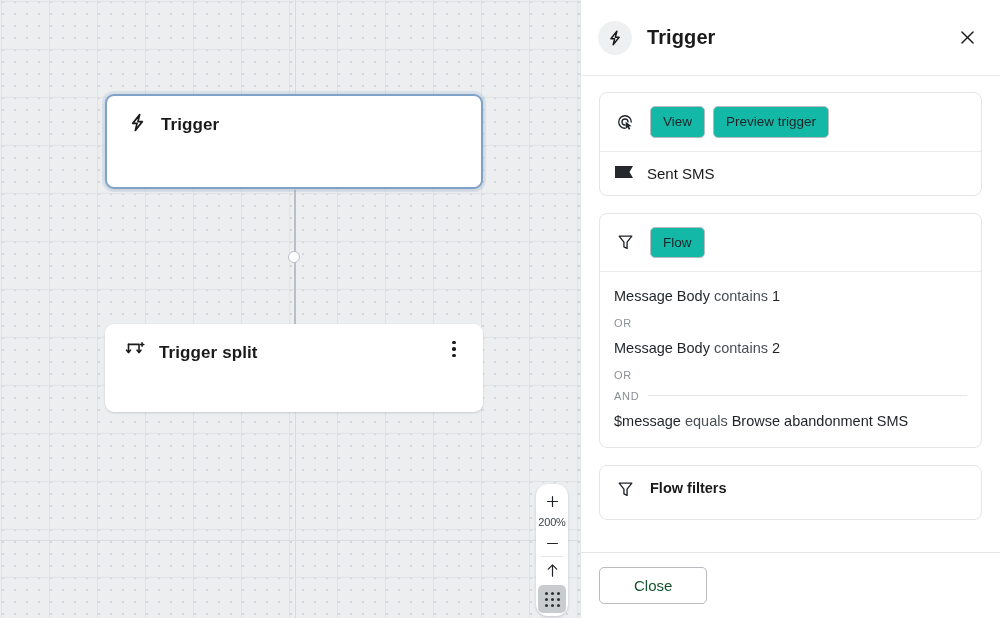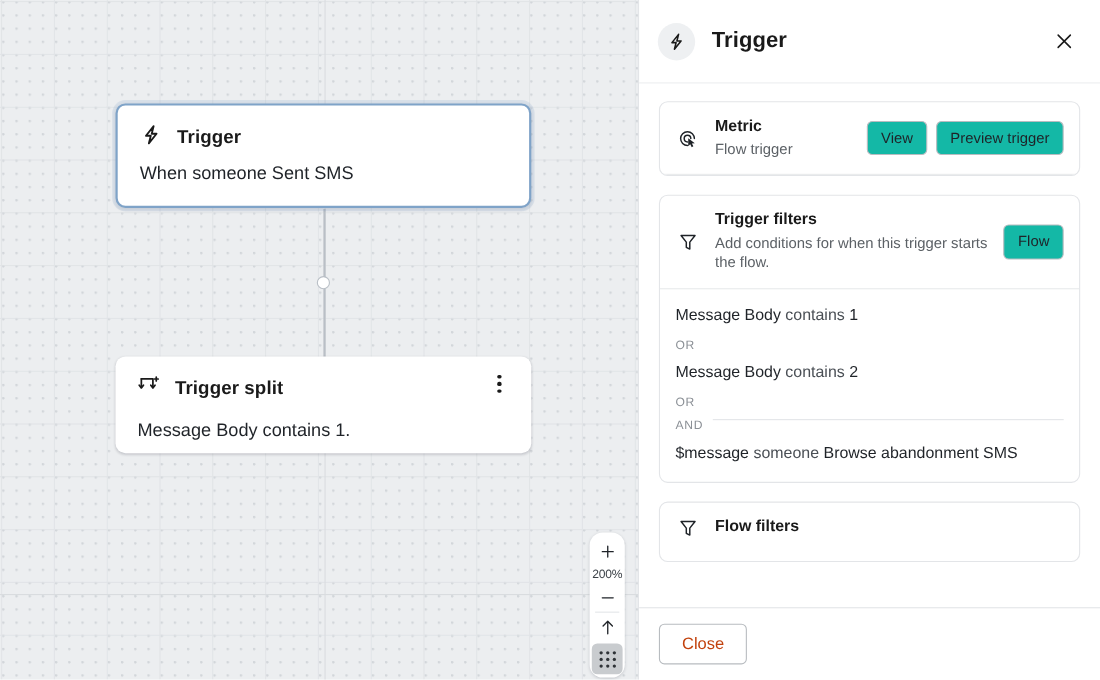--- a/index.html
+++ b/index.html
@@ -181,40 +181,40 @@
     display: flex; align-items: center; gap: 13px;
     padding: 13px 14px;
     font-size: 15px;
   }
   .filters-body { padding: 14px 14px 15px 14px; }
   .cond {
     font-size: 14.5px; line-height: 1.5; color: #4a4f55;
   }
   .cond b { color: #1f2328; font-weight: 400; }
   .op-row {
-    display: flex; align-items: flex-start; gap: 9px;
+    display: flex; align-items: center; gap: 9px;
     margin: 9px 0 9px 0;
   }
   .op-label { font-size: 11px; letter-spacing: .7px; color: #8b9096; font-weight: 400; }
   .op-rule { flex: 1; height: 1px; background: #e3e5e8; }
 
   .card-clipped { margin-bottom: 0; }
   .card-clipped .card-head { border-bottom: none; padding-bottom: 20px; }
 
   .panel-footer {
     flex: 0 0 66px; height: 66px;
     border-top: 1px solid #e3e5e8;
     background: #ffffff;
     display: flex; align-items: center;
     padding: 0 18px;
   }
   .btn-close-footer {
     border: 1px solid #b8bcc0; background: #fff; border-radius: 5px;
-    font-size: 15px; padding: 9px 20px; cursor: pointer;
-    font-family: "Liberation Sans", sans-serif; color: #c2410c;
+    font-size: 15px; padding: 9px 34px; cursor: pointer;
+    font-family: "Liberation Sans", sans-serif; color: #14532d;
   }
 </style>
 </head>
 <body>
 
 <div class="app">
 
   <div class="canvas">
     <div class="grid-plus"></div>
     <div class="guide-v"></div>
@@ -225,42 +225,40 @@
 
     <div class="node node-trigger">
       <div class="node-head">
         <span>
           <svg width="21" height="21" viewBox="0 0 24 24" fill="none" stroke="#1a1a1a" stroke-width="1.9" stroke-linejoin="round" stroke-linecap="round">
             <path d="M14.5 3 L6.5 13 L11.5 13 L9.5 21 L17.5 11 L12.5 11 Z"></path>
           </svg>
         </span>
         <span class="node-title">Trigger</span>
       </div>
-      <div class="node-body">When someone Sent SMS</div>
     </div>
 
     <div class="node node-split">
       <div class="node-head">
         <span>
           <svg width="21" height="21" viewBox="0 0 24 24" fill="none" stroke="#1a1a1a" stroke-width="1.8" stroke-linecap="round" stroke-linejoin="round">
             <path d="M4 5 L4 14"></path>
               <path d="M1.8 11.6 L4 14.4 L6.2 11.6"></path>
             <path d="M4 5 L16 5 L16 14"></path>
             <path d="M13.8 11.6 L16 14.4 L18.2 11.6"></path>
             <path d="M19.5 3.2 L19.5 7.2 M17.5 5.2 L21.5 5.2"></path>
           </svg>
         </span>
         <span class="node-title">Trigger split</span>
         <span class="kebab">
             <i></i>
             <i></i>
             <i></i>
           </span>
       </div>
-      <div class="node-body">Message Body contains 1.</div>
     </div>
 
     <div class="zoom-bar">
       <div class="zoom-btn">
         <svg width="17" height="17" viewBox="0 0 24 24" stroke="#1f2328" stroke-width="1.7" stroke-linecap="round">
             <path d="M12 5 L12 19 M5 12 L19 12"></path>
           </svg>
       </div>
       <div class="zoom-level">200%</div>
       <div class="zoom-btn">
@@ -308,42 +306,42 @@
 
       <div class="card">
         <div class="card-head">
           <span class="card-head-ico">
             <svg width="20" height="20" viewBox="0 0 24 24" fill="none" stroke="#1f2328" stroke-width="1.6" stroke-linecap="round" stroke-linejoin="round">
               <path d="M19.5 12a7.5 7.5 0 1 0-7.5 7.5"></path>
               <path d="M15.6 12a3.6 3.6 0 1 0-3.6 3.6"></path>
               <path d="M12.8 11.6 L12.8 20.4 L15 18.2 L16.6 21.4 L18.4 20.4 L16.8 17.4 L20 17.2 Z" fill="#1f2328" stroke="none"></path>
             </svg>
           </span>
-          <span class="card-head-txt">
-            <span class="card-head-title">Metric</span>
-            <span class="card-head-sub" style="display:block">Flow trigger</span>
-          </span>
           <span class="card-head-actions">
             <button class="btn">View</button>
             <button class="btn">Preview trigger</button>
           </span>
+        </div>
+        <div class="metric-row">
+          <span>
+            <svg width="20" height="14" viewBox="0 0 20 14">
+              <path d="M1 1 H19 L15.5 7 L19 13 H1 Z" fill="#25282c"></path>
+            </svg>
+          </span>
+          <span>Sent SMS</span>
         </div>
       </div>
 
       <div class="card">
         <div class="card-head">
           <span class="card-head-ico">
             <svg width="19" height="19" viewBox="0 0 24 24" fill="none" stroke="#1f2328" stroke-width="1.7" stroke-linejoin="round" stroke-linecap="round">
               <path d="M4 4 H20 L14 11.5 V19.5 L10 17.5 V11.5 Z"></path>
             </svg>
           </span>
-          <span class="card-head-txt">
-            <span class="card-head-title">Trigger filters</span>
-            <span class="card-head-sub" style="display:block">Add conditions for when this trigger starts the flow.</span>
-          </span>
           <span class="card-head-actions">
             <button class="btn">Flow</button>
           </span>
         </div>
         <div class="filters-body">
 
           <div class="cond">
             <b>Message Body</b>
             <span>contains</span>
             <b>1</b>
@@ -364,21 +362,21 @@
           </div>
 
 
           <div class="op-row">
             <span class="op-label">AND</span>
             <span class="op-rule"></span>
           </div>
 
           <div class="cond">
             <b>$message</b>
-            <span>someone</span>
+            <span>equals</span>
             <b>Browse abandonment SMS</b>
           </div>
 
         </div>
       </div>
 
       <div class="card card-clipped">
         <div class="card-head">
           <span class="card-head-ico">
             <svg width="19" height="19" viewBox="0 0 24 24" fill="none" stroke="#1f2328" stroke-width="1.7" stroke-linejoin="round" stroke-linecap="round">

